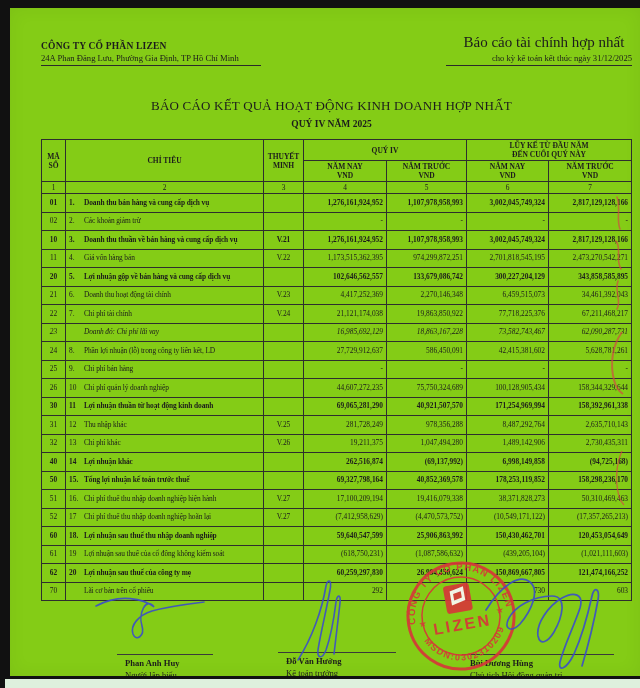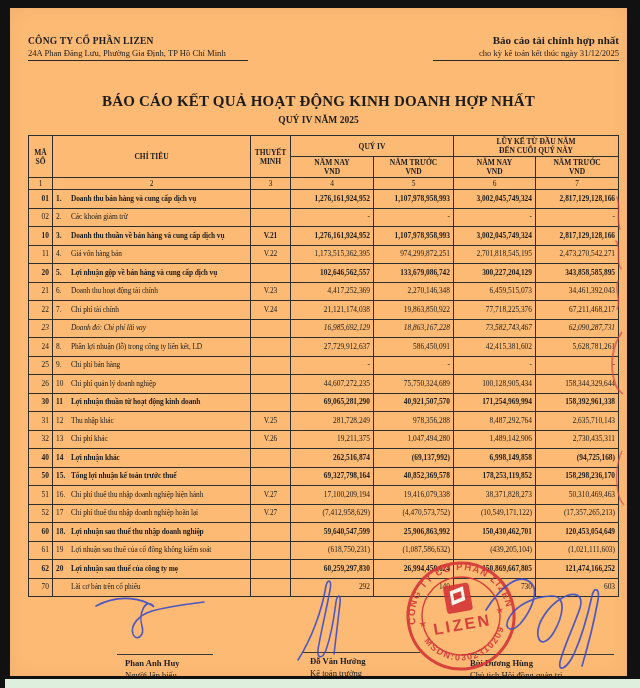--- a/index.html
+++ b/index.html
@@ -5,76 +5,77 @@
   html,body{margin:0;padding:0;}
   body{
     width:640px;height:688px;position:relative;overflow:hidden;
     background:#111;
     font-family:"Liberation Serif","DejaVu Serif",serif;
     color:#1c1c1c;
     -webkit-font-smoothing:antialiased;
   }
   .page{
     position:absolute;left:10px;top:8px;width:617px;height:668px;
-    background:#fdba74;
+    background:#84cc16;
     box-shadow:inset 0 0 18px rgba(0,0,0,0.06);
     overflow:hidden;
+    padding-left:13px;
   }
   .bottom-band{position:absolute;left:5px;right:0;bottom:0;height:9px;background:#def0dd;z-index:5;}
 
   
   .letterhead{
     display:flex;justify-content:space-between;align-items:flex-end;
     margin:26px 8px 0 18px;
   }
   .lh-left{max-width:330px;border-bottom:1px solid #2a2a2a;padding-bottom:2px;padding-right:22px;}
   .lh-right{text-align:right;border-bottom:1px solid #2a2a2a;padding-bottom:2px;padding-left:10px;}
   .company-name{font-weight:bold;font-size:9.5px;letter-spacing:.2px;}
   .company-address{font-size:8.6px;margin-top:2px;}
-  .report-type{font-weight:bold;font-size:11px;}
+  .report-type{font-weight:normal;font-size:15px;text-align:center;}
   .report-period{font-size:8.6px;margin-top:2px;margin-left:36px;}
 
   
   .title-block{text-align:center;margin-top:15px;}
-  .main-title{font-weight:bold;font-size:15px;letter-spacing:.2px;margin-top:32px;}
+  .main-title{font-weight:normal;font-size:13px;letter-spacing:.2px;margin-top:32px;}
   .sub-title{font-weight:bold;font-size:9.5px;margin-top:5px;}
 
   
   table.report{
     border-collapse:collapse;table-layout:fixed;
     margin:10px 0 0 18px;width:590px;
     font-size:7.4px;
   }
   table.report th,table.report td{
     border:1px solid #2e2e2e;
     padding:1px 3px;
     overflow:hidden;
     vertical-align:middle;
   }
   thead th{font-weight:bold;text-align:center;line-height:1.2;font-size:7.5px;padding:2px 2px;}
   .hdr-two span{display:block;}
   tr.colnum-row td{height:11px;text-align:center;font-size:7.4px;padding:0 2px;}
   tbody td{height:15.5px;line-height:1.08;}
-  td.c-ma{text-align:right;}
+  td.c-ma{text-align:center;}
   td.c-note{text-align:center;}
   td.c-val{text-align:right;white-space:nowrap;}
   td.c-label{padding-left:4px;}
   .lbl-wrap{display:flex;align-items:center;}
   .rnum{flex:0 0 15px;}
   .rtext{flex:1 1 auto;letter-spacing:-0.1px;}
   tr.row-bold td, tr.row-bold .rtext, tr.row-bold .rnum{font-weight:bold;}
   tr.row-italic td, tr.row-italic .rtext{font-style:italic;}
 
   
   .sig-block{position:absolute;z-index:3;}
   .sig-line{border-top:1.4px solid #3a3a3a;margin-bottom:3px;}
   .sig-name{font-weight:bold;font-size:8.6px;padding-left:8px;white-space:nowrap;}
   .sig-role{font-size:8.6px;padding-left:8px;margin-top:2px;white-space:nowrap;}
   #sig-block-1{left:65px;top:646px;width:96px;margin-left:42px;}
-  #sig-block-2{left:268px;top:644px;width:118px;margin-left:24px;}
+  #sig-block-2{left:268px;top:644px;width:118px;}
   #sig-block-3{left:452px;top:646px;width:152px;}
 
   .sig-stroke{position:absolute;z-index:6;pointer-events:none;}
   #sig-svg-1{left:82px;top:576px;}
   #sig-svg-2{left:280px;top:568px;}
   #sig-svg-3{left:466px;top:558px;}
 
   .stamp{position:absolute;left:392px;top:549px;z-index:4;opacity:.92;}
 
   .edge-artifact{position:absolute;z-index:2;opacity:.65;}

